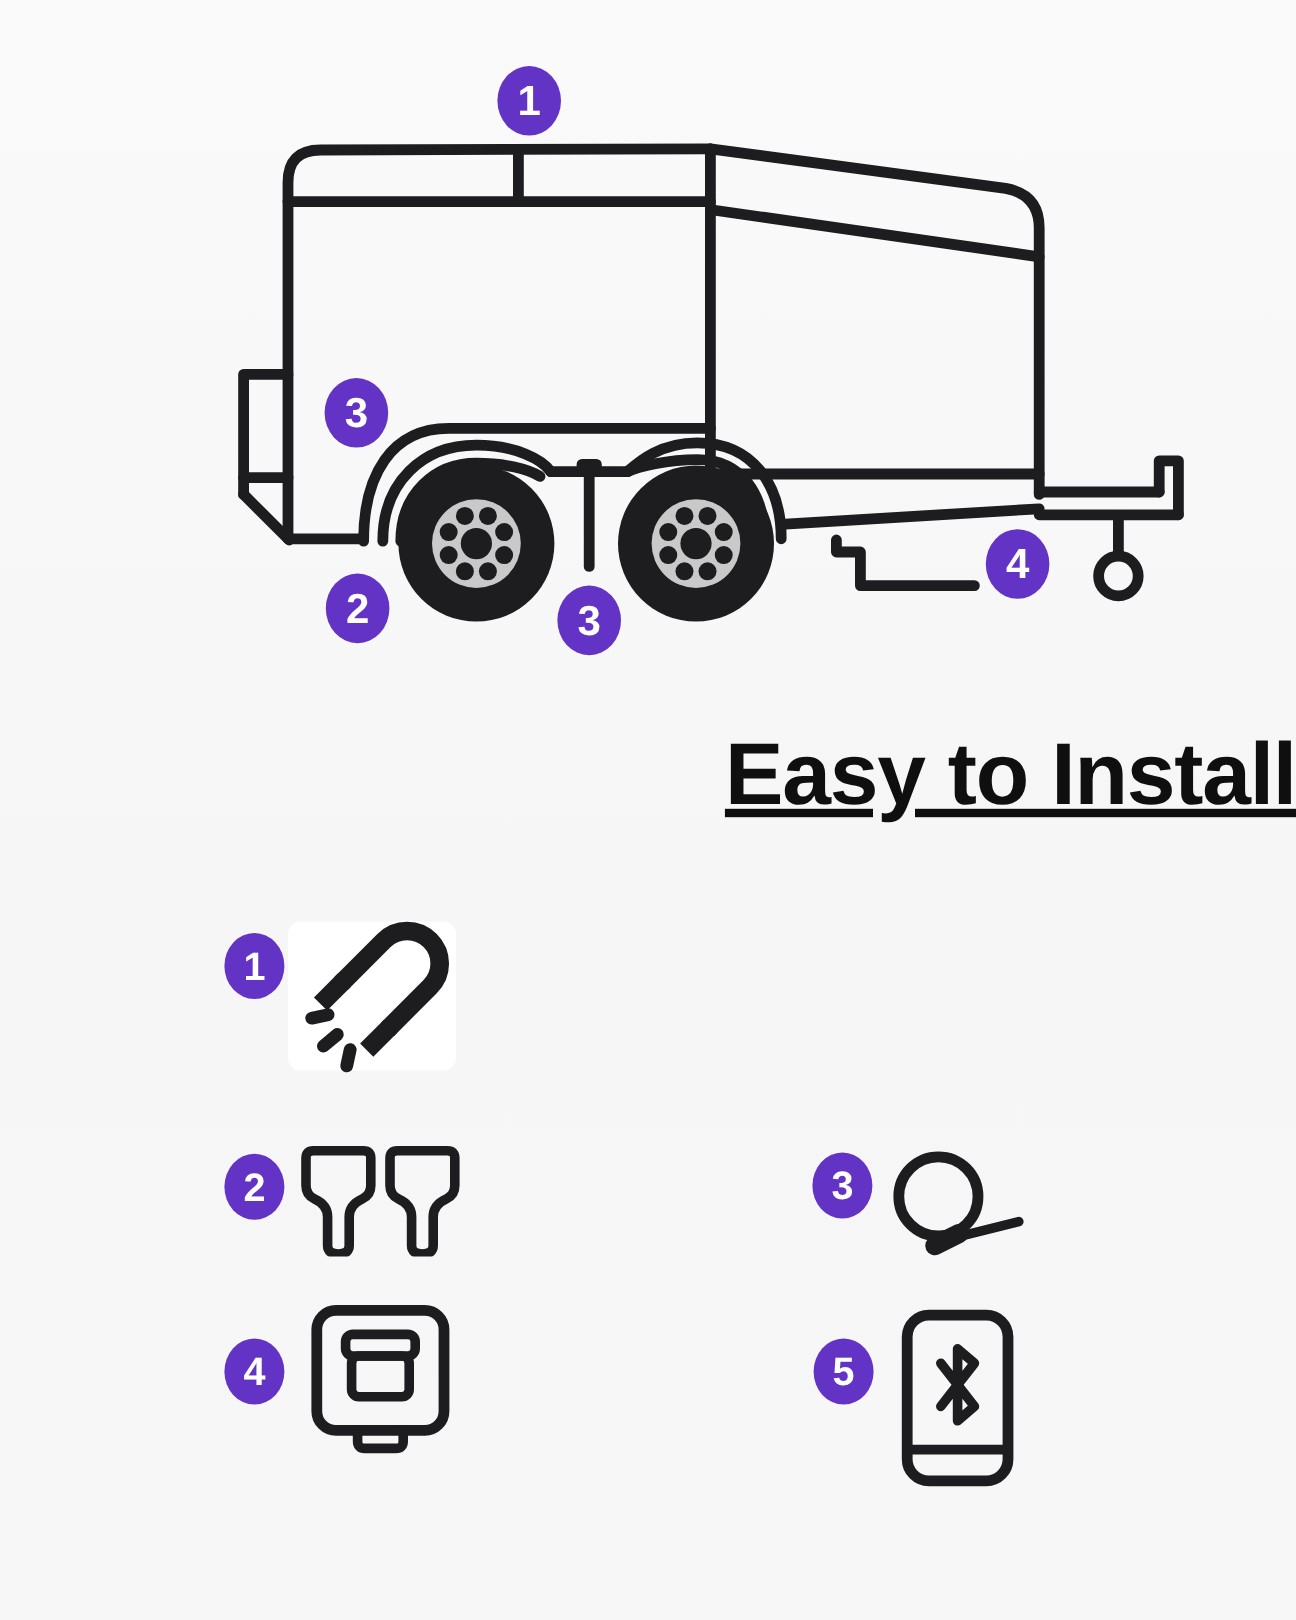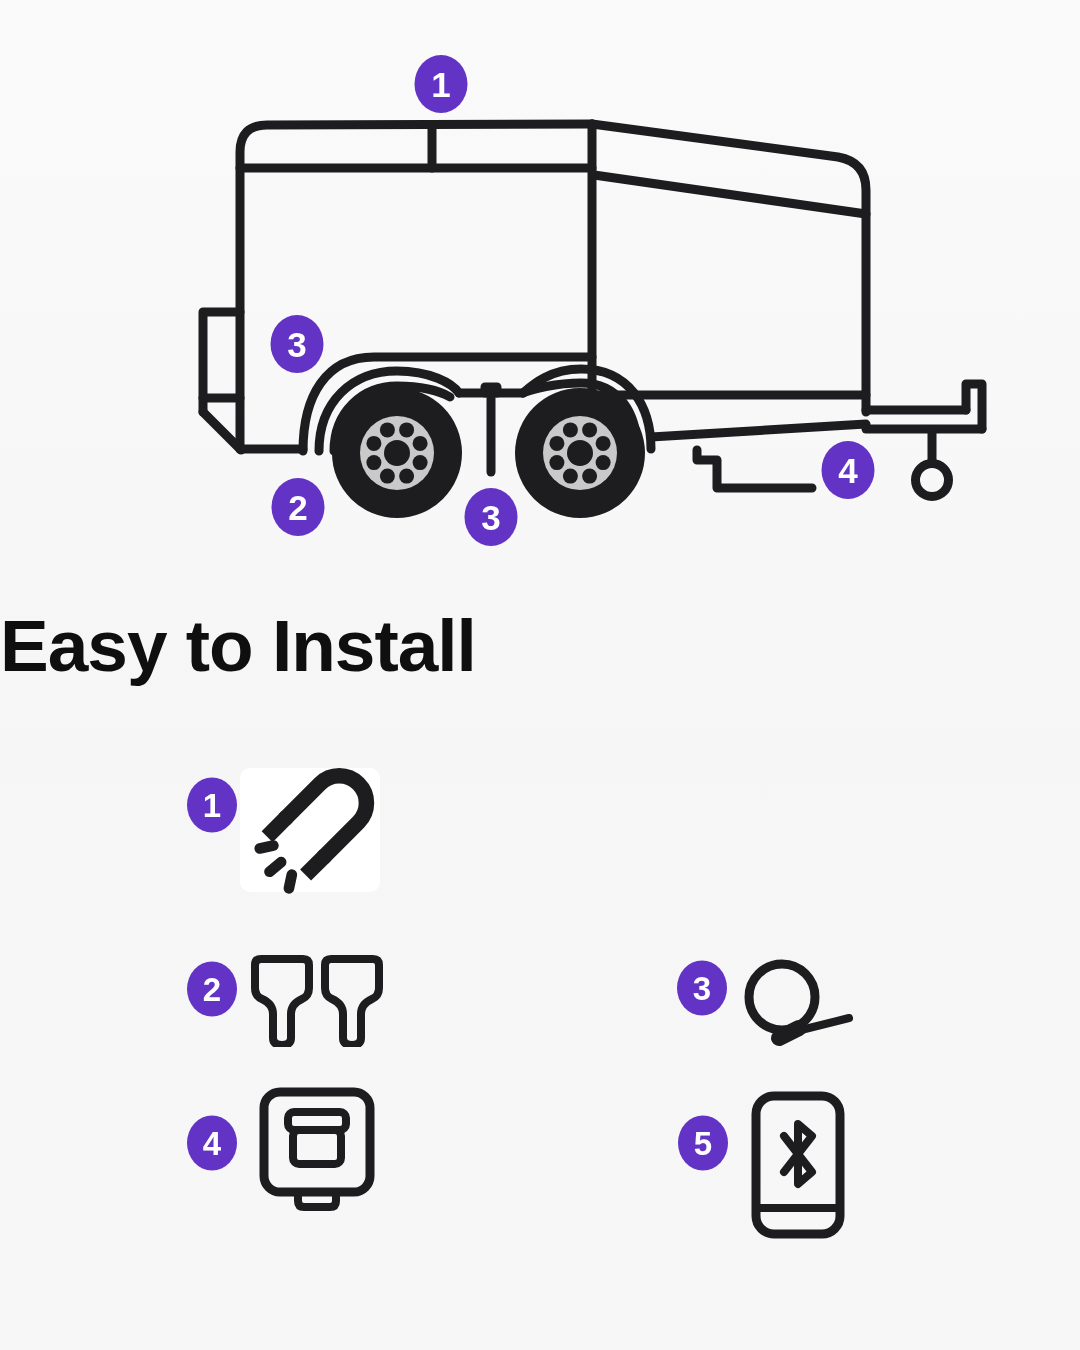--- a/index.html
+++ b/index.html
@@ -29,25 +29,26 @@
     display:flex;align-items:center;justify-content:center;
     font-weight:bold;
     transform:translate(-50%,-50%);
     line-height:1;
   }
   .badge.marker{width:53px;height:58px;font-size:35px;}
   .badge.legend-badge{width:50px;height:55px;font-size:33px;}
   .page-title{
     position:absolute;
     left:0;top:604px;width:1080px;
-    text-align:left;
+    text-align:right;
     font-size:73px;
     font-weight:bold;
     letter-spacing:-1px;
     color:#0f0f10;
+    text-decoration:underline;
   }
   .icon-svg{position:absolute;}
 </style>
 </head>
 <body>
 
 <div class="stage">
 
   <svg class="trailer-svg" width="1080" height="600" viewBox="0 0 1080 600">
 

